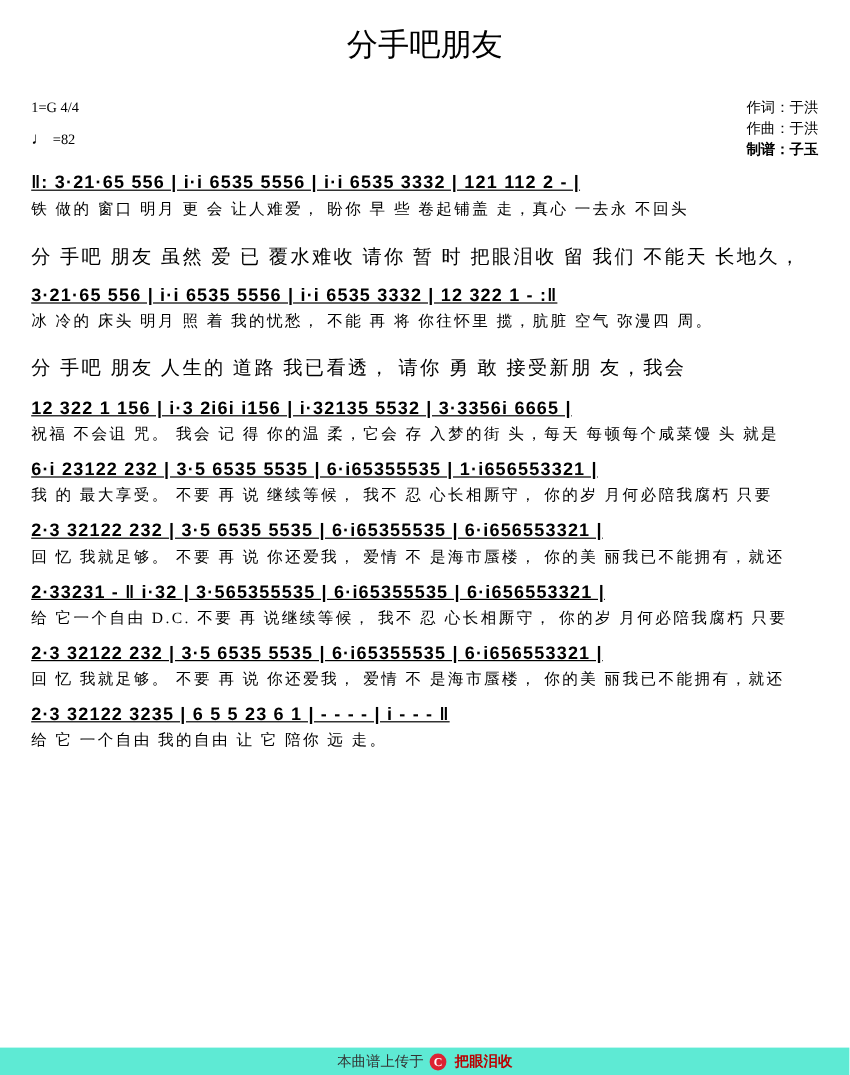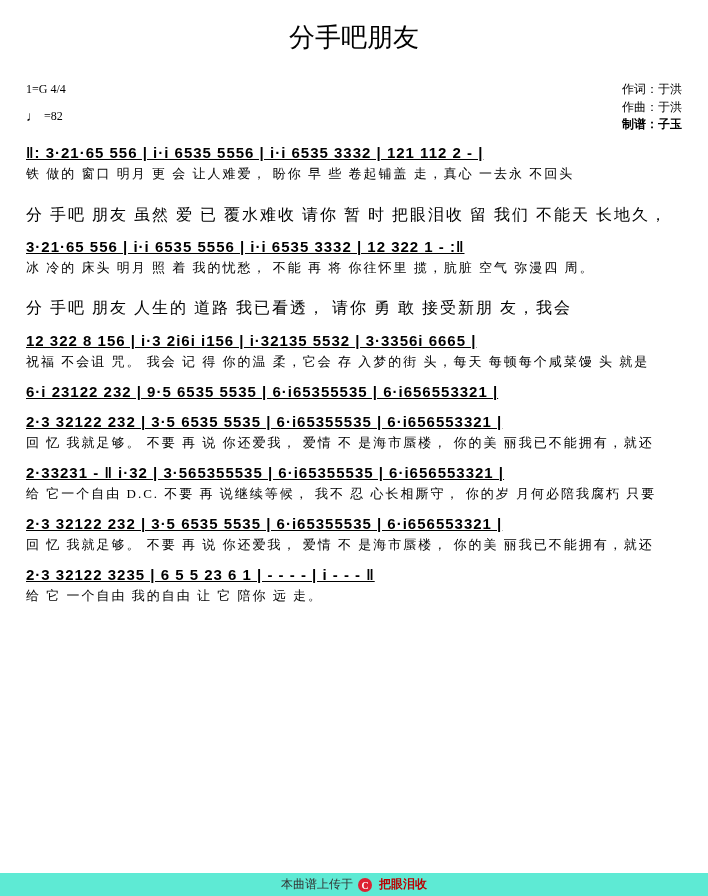--- a/index.html
+++ b/index.html
@@ -144,26 +144,27 @@
     <div class="lyrics2">分 手吧 朋友   虽然 爱 已 覆水难收    请你 暂 时 把眼泪收  留 我们 不能天 长地久，</div>
   </div>
 
   <div class="score-line">
     <div class="notes">3·21·65 556 | i·i 6535 5556 | i·i 6535 3332 | 12 322 1 - :‖</div>
     <div class="lyrics">冰 冷的 床头   明月 照 着 我的忧愁，  不能 再 将 你往怀里  揽，肮脏  空气 弥漫四 周。</div>
     <div class="lyrics2">分 手吧 朋友   人生的 道路 我已看透，  请你 勇 敢 接受新朋 友，我会</div>
   </div>
 
   <div class="score-line">
-    <div class="notes">12 322 8 156 | i·3 2i6i i156 | i·32135 5532 | 3·3356i 6665 |</div>
+    <div class="notes">12 322 1 156 | i·3 2i6i i156 | i·32135 5532 | 3·3356i 6665 |</div>
     <div class="lyrics">祝福 不会诅 咒。  我会 记 得 你的温    柔，它会 存 入梦的街  头，每天 每顿每个咸菜馒 头 就是</div>
   </div>
 
   <div class="score-line">
-    <div class="notes">6·i 23122 232 | 9·5 6535 5535 | 6·i65355535 | 6·i656553321 |</div>
+    <div class="notes">6·i 23122 232 | 3·5 6535 5535 | 6·i65355535 | 1·i656553321 |</div>
+    <div class="lyrics">我 的 最大享受。 不要 再 说 继续等候，  我不 忍 心长相厮守，  你的岁 月何必陪我腐朽 只要</div>
   </div>
 
   <div class="score-line">
     <div class="notes">2·3 32122 232 | 3·5 6535 5535 | 6·i65355535 | 6·i656553321 |</div>
     <div class="lyrics">回 忆 我就足够。 不要 再 说 你还爱我，  爱情 不 是海市蜃楼，  你的美 丽我已不能拥有，就还</div>
   </div>
 
   <div class="score-line">
     <div class="notes">2·33231 - ‖ i·32 | 3·565355535 | 6·i65355535 | 6·i656553321 |</div>
     <div class="lyrics">给 它一个自由  D.C.  不要 再 说继续等候，  我不 忍 心长相厮守，  你的岁 月何必陪我腐朽 只要</div>

